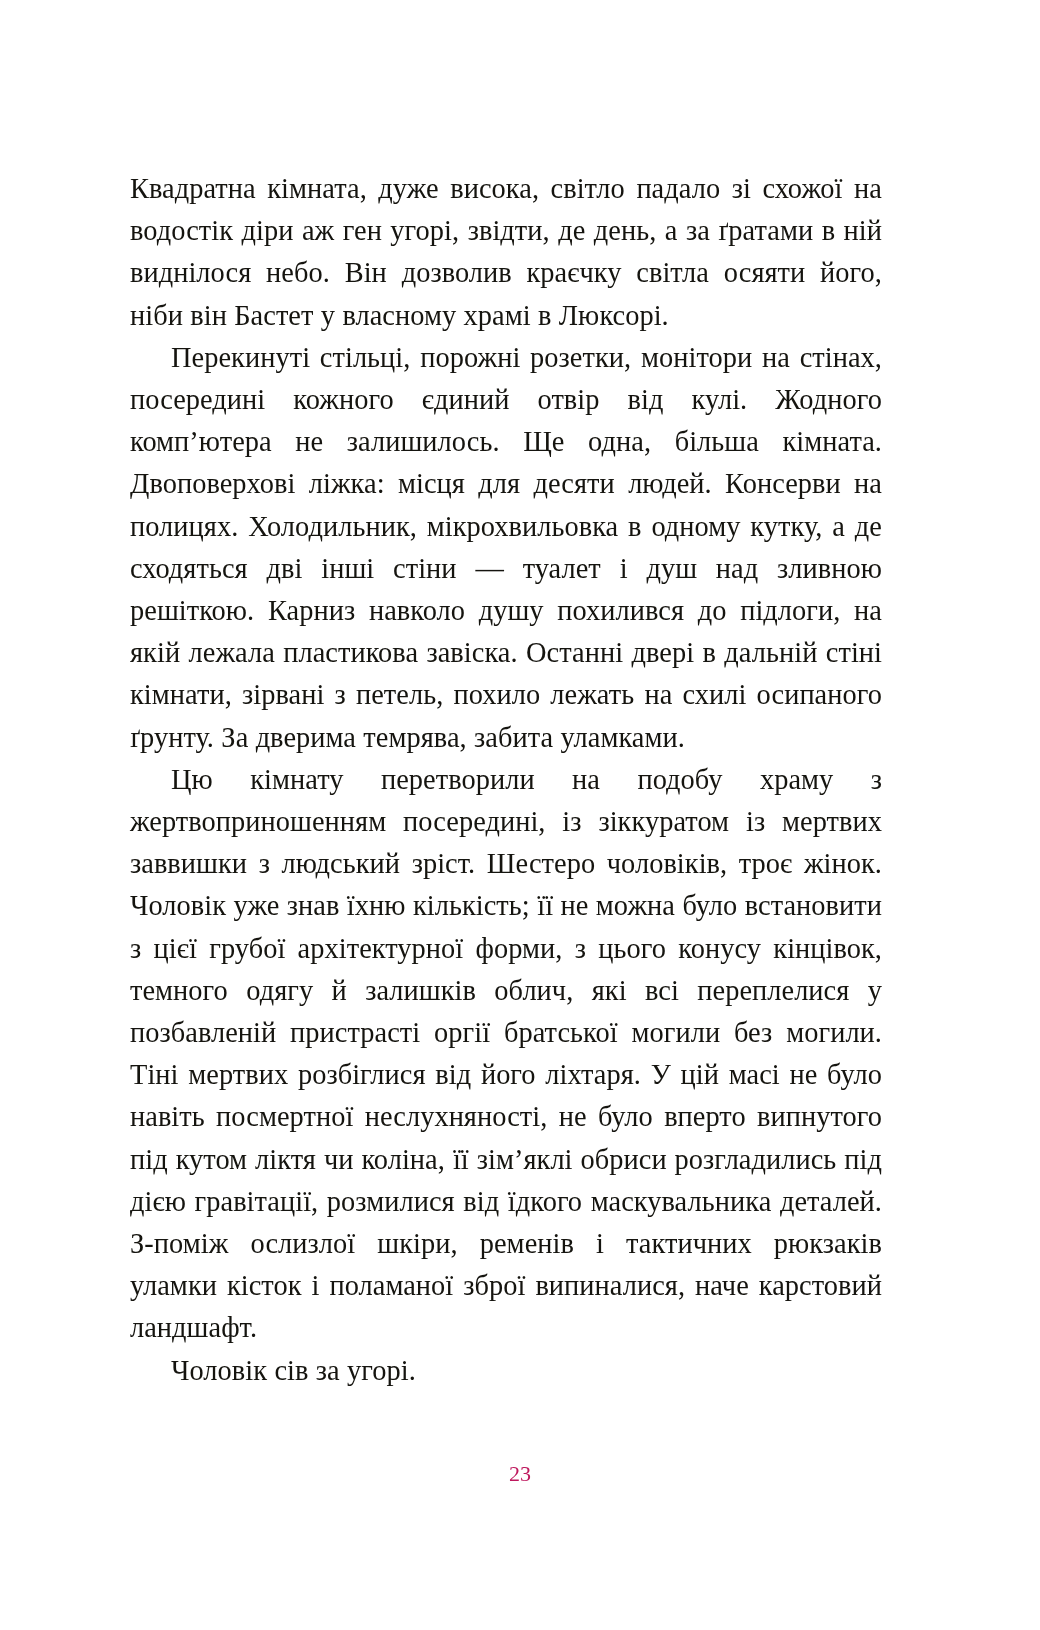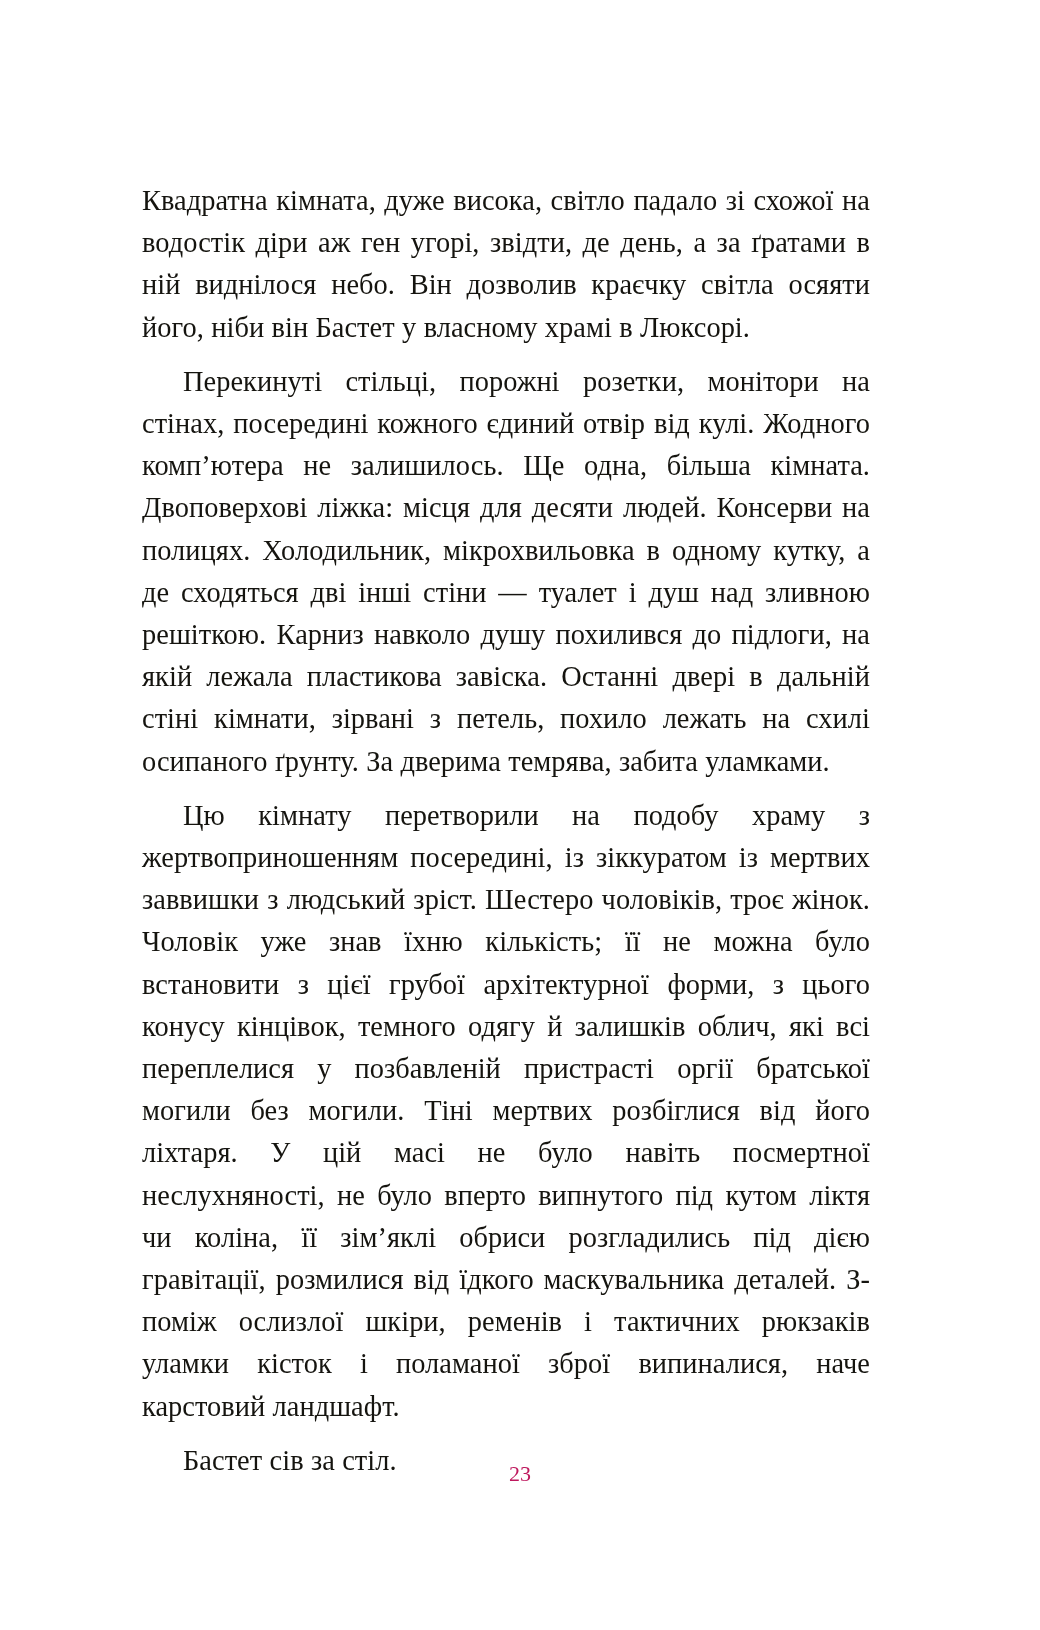--- a/index.html
+++ b/index.html
@@ -17,21 +17,21 @@
     font-family: "Liberation Serif", "DejaVu Serif", serif;
     color: #15140f;
   }
   .text-block {
     position: absolute;
     left: 130px;
     top: 168px;
     width: 752px;
   }
   .para {
-    margin: 12px;
+    margin: 0;
     font-size: 28.4px;
     line-height: 42.2px;
     text-align: justify;
     text-justify: inter-word;
     letter-spacing: 0.05px;
     word-spacing: 0.2px;
     hyphens: manual;
     -webkit-hyphens: manual;
   }
   .para.indent {
@@ -58,19 +58,19 @@
 <div class="page">
 
   <div class="text-block">
 
     <p class="para">Квадратна кімната, дуже висока, світло падало зі схожої на водостік діри аж ген угорі, звідти, де день, а за ґратами в ній виднілося небо. Він дозволив краєчку світла осяяти його, ніби він Бастет у власному храмі в Люксорі.</p>
 
     <p class="para indent">Перекинуті стільці, порожні розетки, монітори на стінах, посередині кожного єдиний отвір від кулі. Жодного комп’ютера не залишилось. Ще одна, більша кімната. Двоповерхові ліжка: місця для десяти людей. Консерви на полицях. Холодильник, мікрохвильовка в одному кутку, а де сходяться дві інші стіни — туалет і душ над зливною решіткою. Карниз навколо душу похилився до підлоги, на якій лежала пластикова завіска. Останні двері в дальній стіні кімнати, зірвані з петель, похило лежать на схилі осипаного ґрунту. За дверима темрява, забита уламками.</p>
 
     <p class="para indent">Цю кімнату перетворили на подобу храму з жертвоприношенням посередині, із зіккуратом із мертвих заввишки з людський зріст. Шестеро чоловіків, троє жінок. Чоловік уже знав їхню кількість; її не можна було встановити з цієї грубої архітектурної форми, з цього конусу кінцівок, темного одягу й залишків облич, які всі переплелися у позбавленій пристрасті оргії братської могили без могили. Тіні мертвих розбіглися від його ліхтаря. У цій масі не було навіть посмертної неслухняності, не було вперто випнутого під кутом ліктя чи коліна, її зім’яклі обриси розгладились під дією гравітації, розмилися від їдкого маскувальника деталей. З-поміж ослизлої шкіри, ременів і тактичних рюкзаків уламки кісток і поламаної зброї випиналися, наче карстовий ландшафт.</p>
 
-    <p class="para indent last-loose">Бастет сів за стіл.</p>
+    <p class="para indent last-loose">Чоловік сів за угорі.</p>
 
   </div>
 
   <div class="folio">23</div>
 
 </div>
 
 </body></html>

